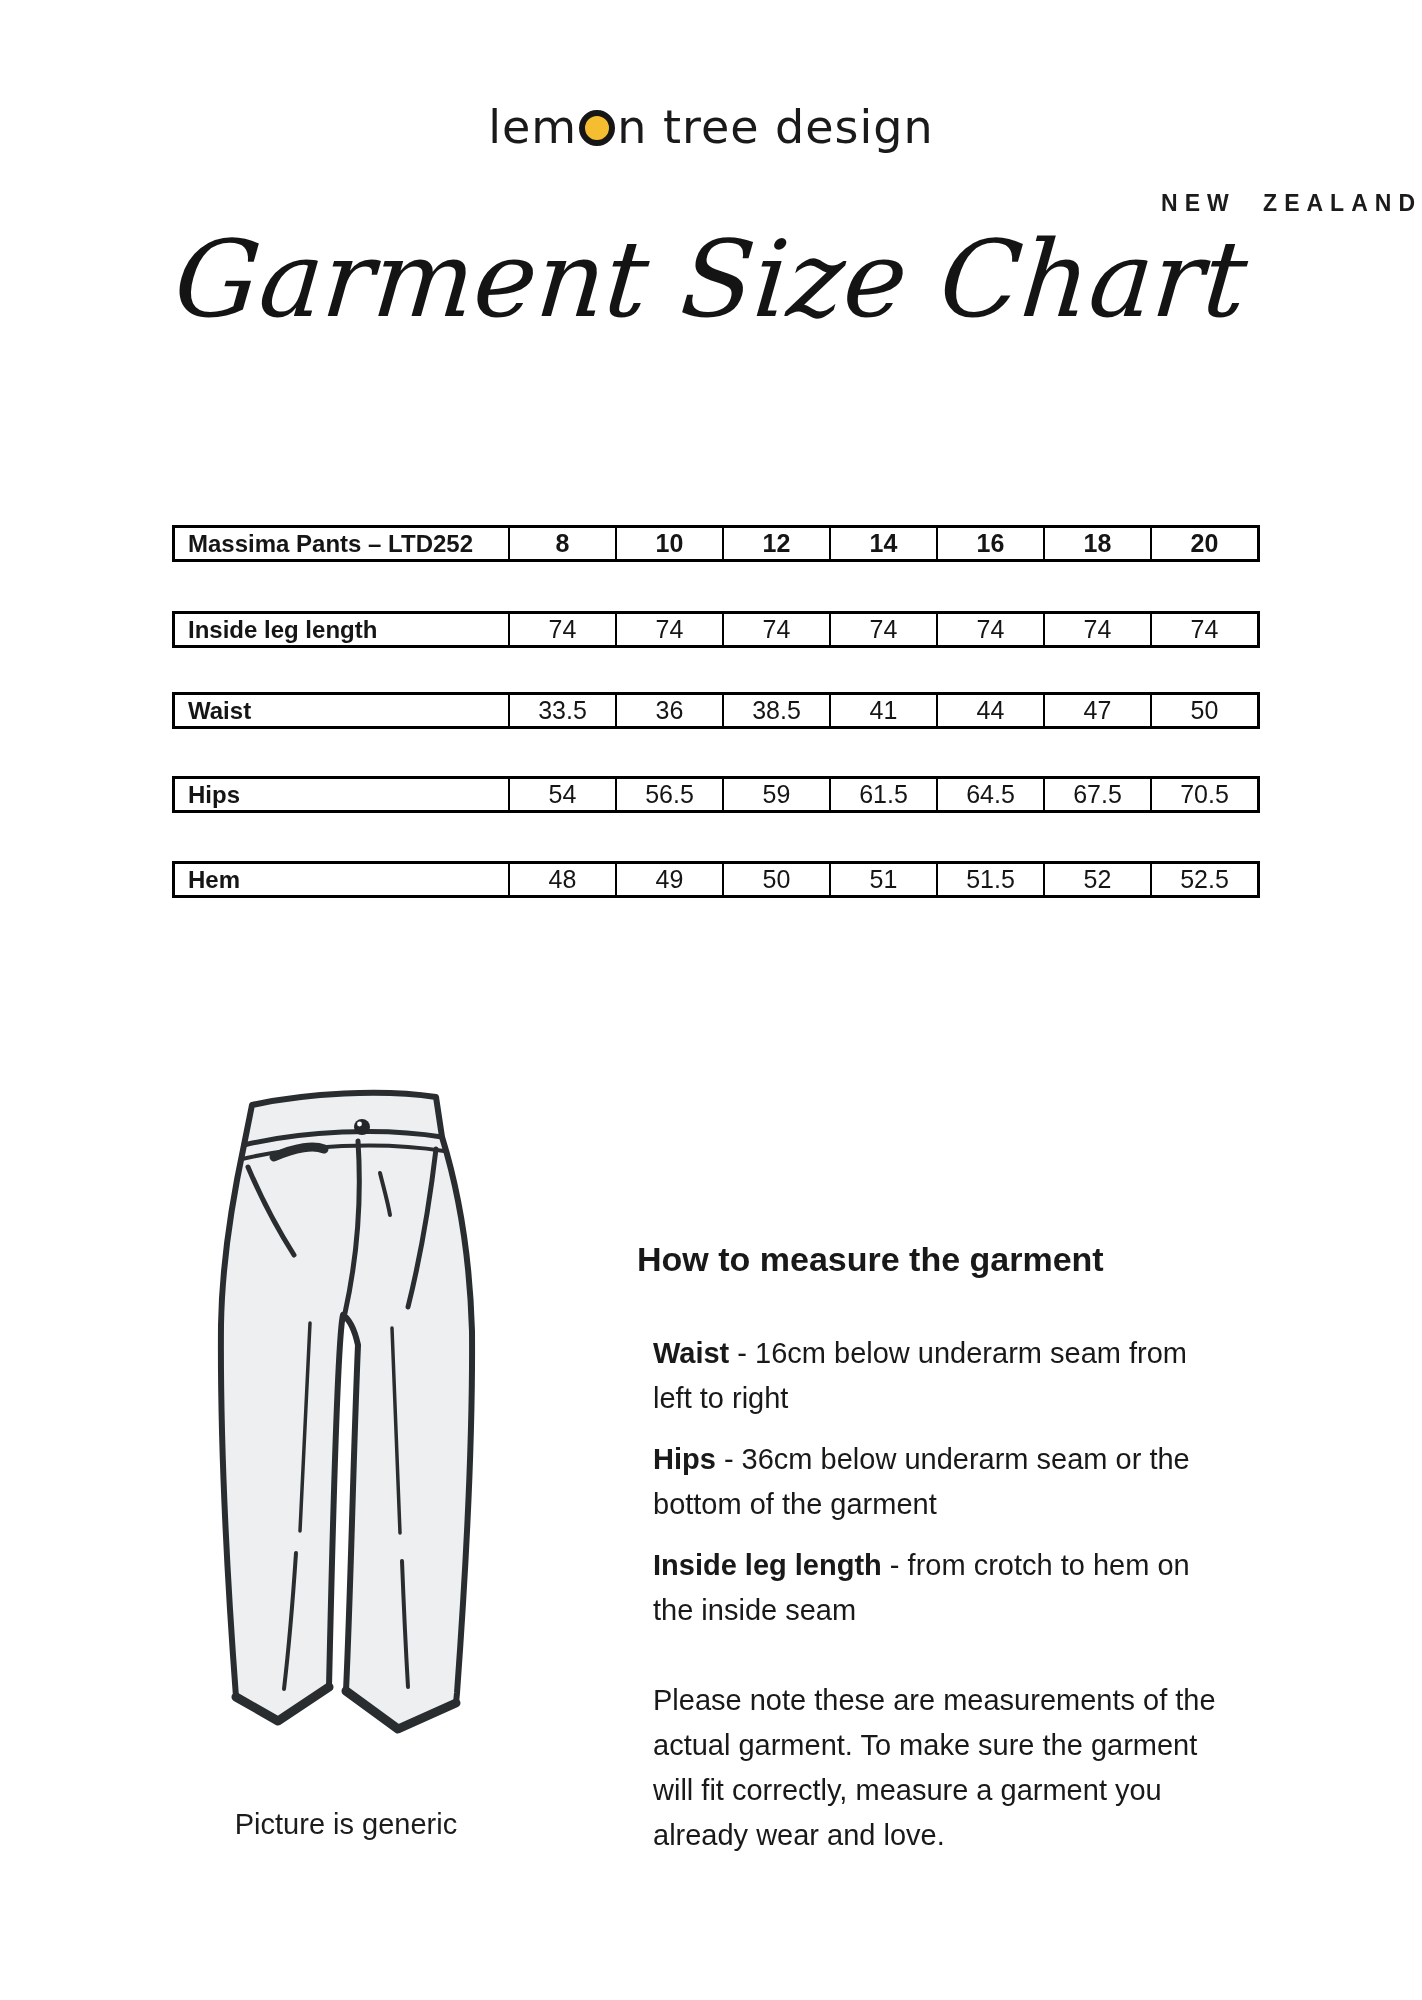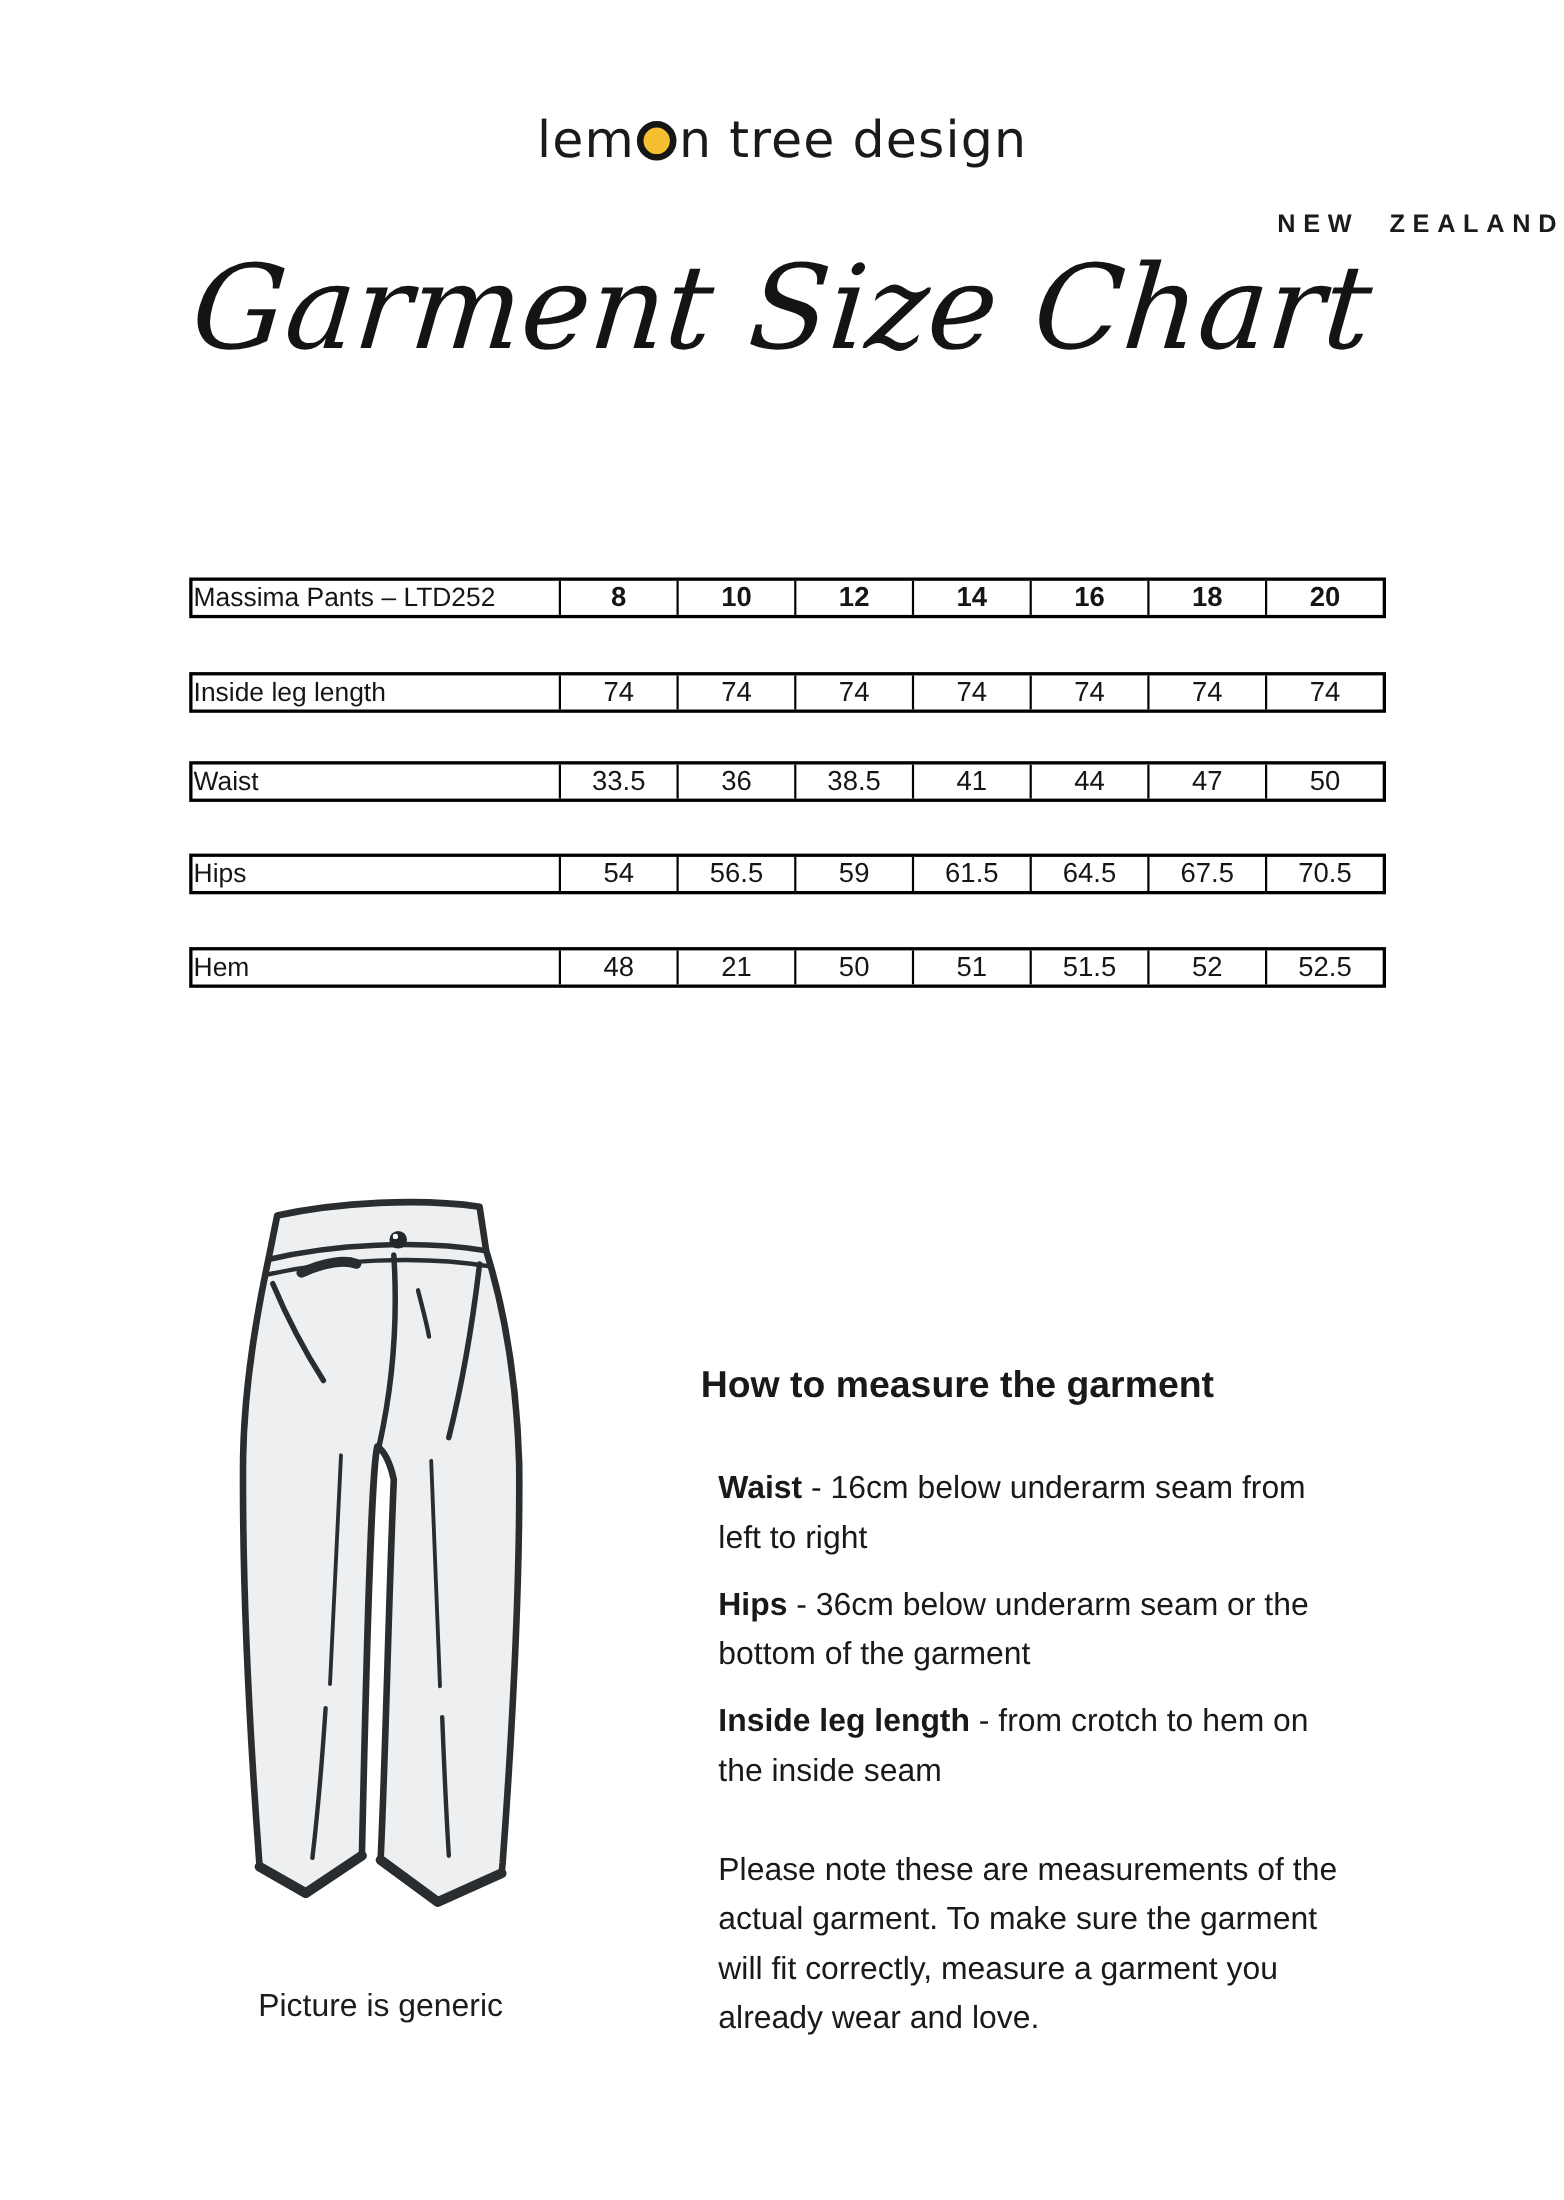--- a/index.html
+++ b/index.html
@@ -27,21 +27,21 @@
     font-family:"DejaVu Serif",serif;font-style:italic;font-weight:400;
     font-size:106px;color:#141414;transform:skewX(-5deg);
   }
   
   .size-row{
     position:absolute;left:172px;width:1088px;height:37px;border:3px solid #000;
     display:flex;align-items:stretch;box-sizing:border-box;background:#fff;
   }
   .size-row .label{
     width:335px;flex:0 0 335px;border-right:2.5px solid #000;display:flex;align-items:center;
-    padding-left:1px;font-weight:normal;font-size:24px;box-sizing:border-box;white-space:nowrap;
+    padding-left:13px;font-weight:bold;font-size:24px;box-sizing:border-box;white-space:nowrap;
   }
   .size-row .val{
     flex:1;border-right:2.5px solid #000;display:flex;align-items:center;justify-content:center;
     font-size:25px;
   }
   .size-row .val:last-child{border-right:none;}
   .size-row.header .val{font-weight:bold;}
   .r1{top:525px}.r2{top:611px}.r3{top:692px}.r4{top:776px}.r5{top:861px}
   
   .note{position:absolute;left:173px;top:946px;font-size:23px;color:#1c1c1c;}
@@ -111,21 +111,21 @@
     <div class="val">59</div>
     <div class="val">61.5</div>
     <div class="val">64.5</div>
     <div class="val">67.5</div>
     <div class="val">70.5</div>
   </div>
 
   <div class="size-row r5">
     <div class="label">Hem</div>
     <div class="val">48</div>
-    <div class="val">21</div>
+    <div class="val">49</div>
     <div class="val">50</div>
     <div class="val">51</div>
     <div class="val">51.5</div>
     <div class="val">52</div>
     <div class="val">52.5</div>
   </div>
 
 
   <svg class="pants" viewBox="0 0 268 672" xmlns="http://www.w3.org/2000/svg">
     <g fill="none" stroke="#2A2D2F" stroke-linecap="round" stroke-linejoin="round">

